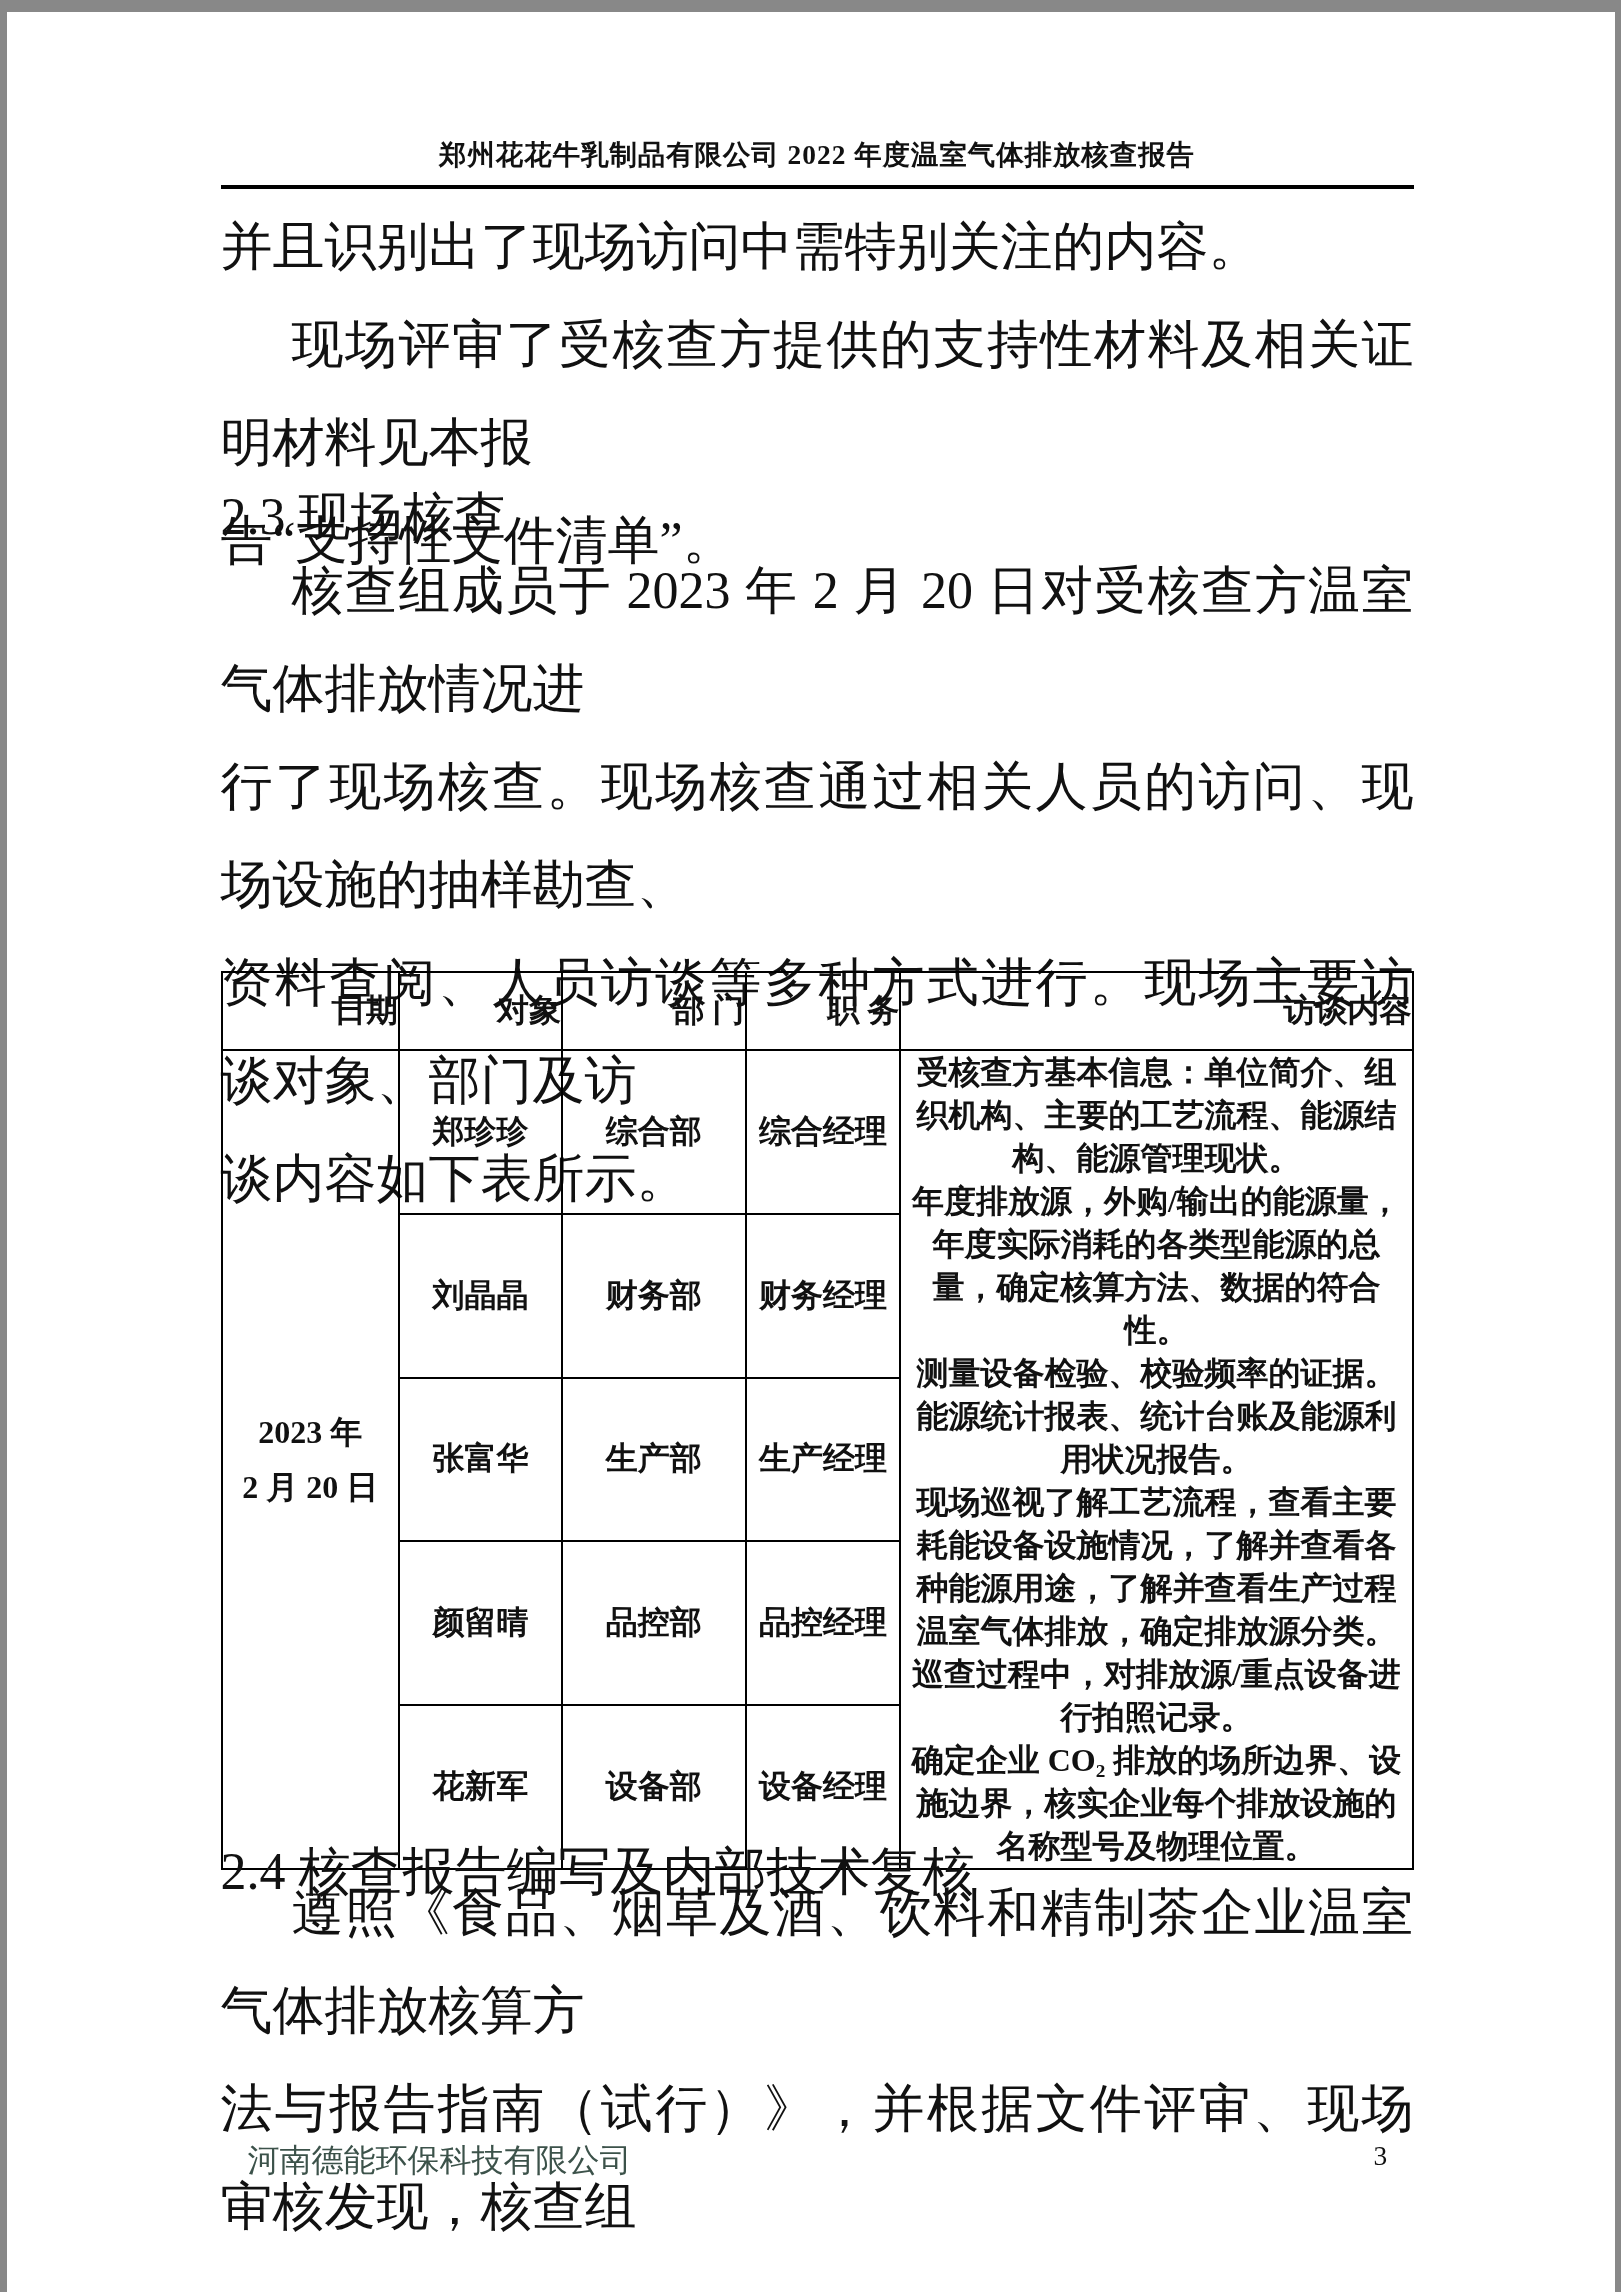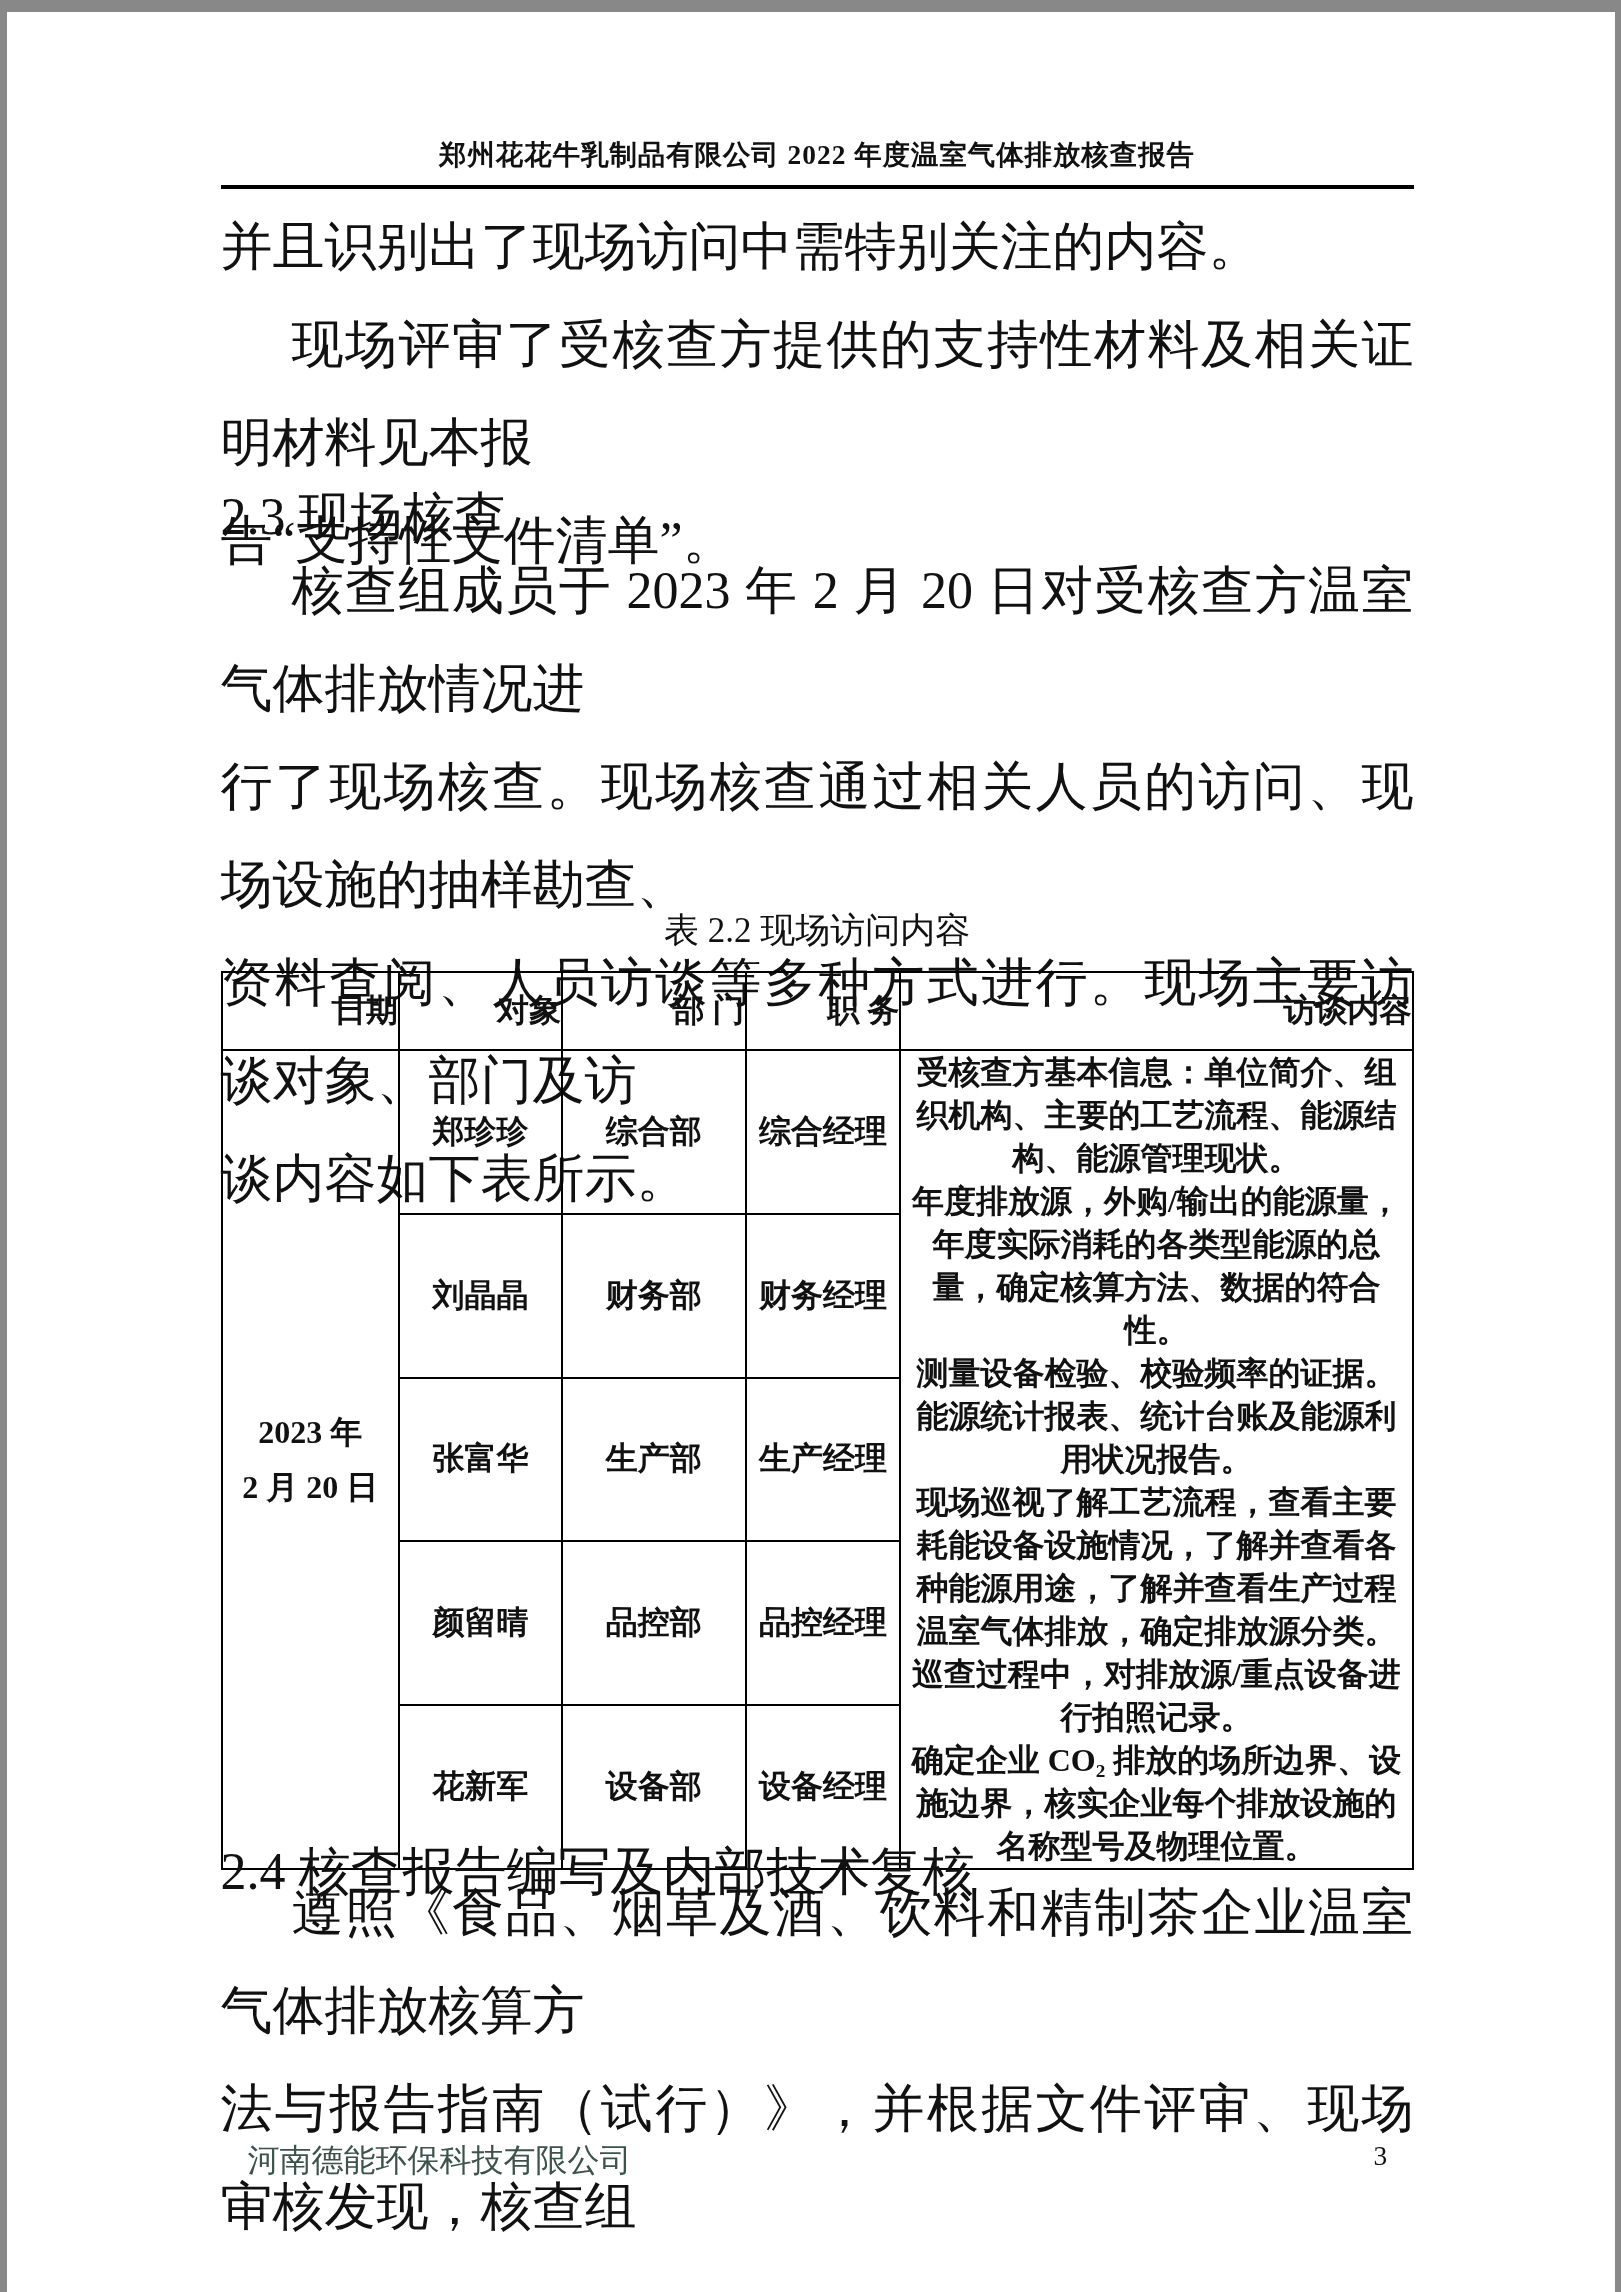--- a/index.html
+++ b/index.html
@@ -111,21 +111,20 @@
   <div class="abs header-rule"></div>
 
   <div class="abs bodyline p1">并且识别出了现场访问中需特别关注的内容。</div>
   <div class="abs bodyline indent p2">现场评审了受核查方提供的支持性材料及相关证明材料见本报
 告“支持性文件清单”。</div>
   <div class="abs bodyline h23">2.3 现场核查</div>
   <div class="abs bodyline indent p3">核查组成员于 2023 年 2 月 20 日对受核查方温室气体排放情况进
 行了现场核查。现场核查通过相关人员的访问、现场设施的抽样勘查、
 资料查阅、人员访谈等多种方式进行。现场主要访谈对象、部门及访
 谈内容如下表所示。</div>
-  <div class="abs caption">表 2.2 现场访问内容</div>
 
   <table class="visit">
     <colgroup>
       <col style="width:14.9%">
       <col style="width:13.7%">
       <col style="width:15.4%">
       <col style="width:13.0%">
       <col style="width:43.0%">
     </colgroup>
     <thead>

